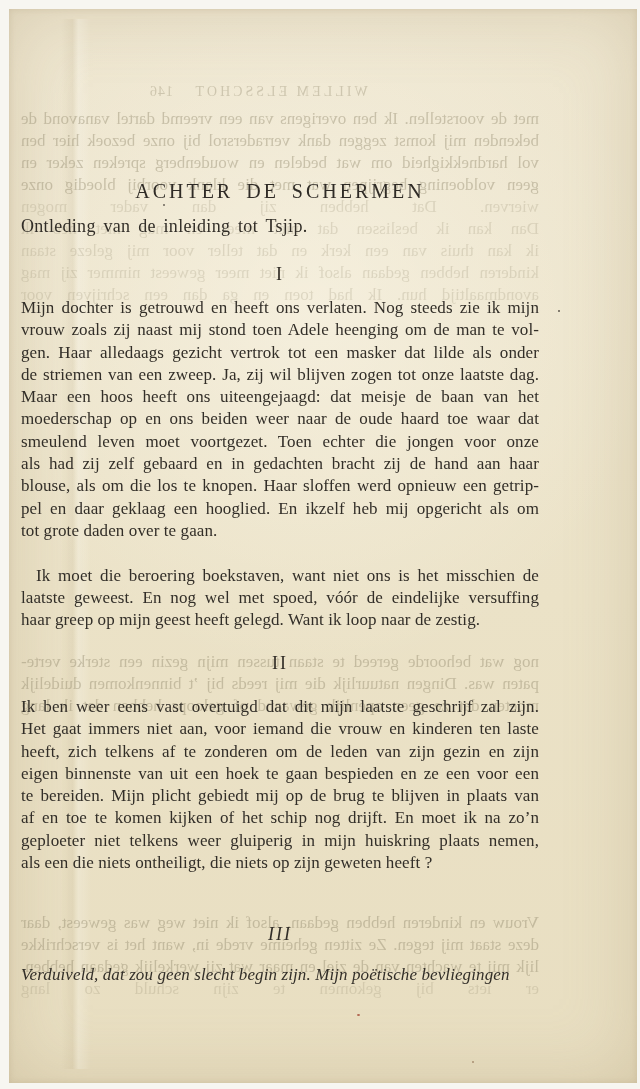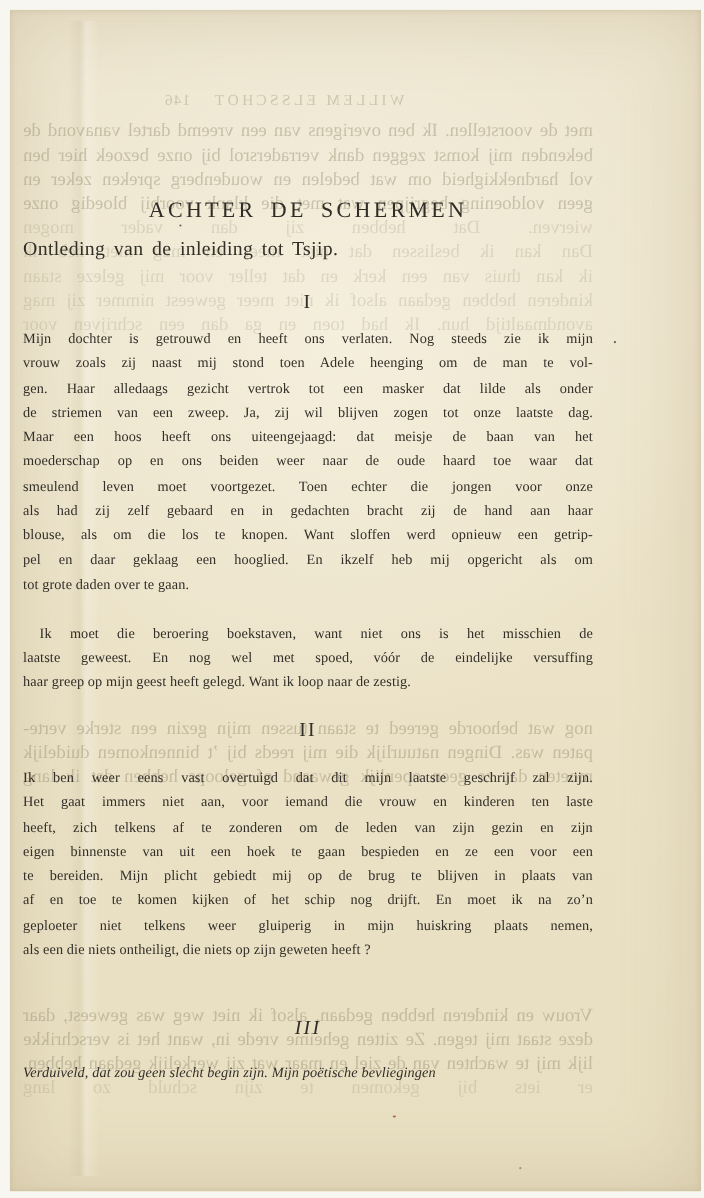--- a/index.html
+++ b/index.html
@@ -71,21 +71,21 @@
     word-spacing: 3px; letter-spacing: 0.3px;
     text-align: left; color: #322e28;
   }
   .numeral {
     position: absolute; left: 12px; width: 518px;
     font-size: 18px; letter-spacing: 2px;
     text-align: center; color: #322e28;
   }
   .para-block { position: absolute; left: 12px; width: 518px; }
   .bline {
-    font-size: 13px; line-height: 22.3px;
+    font-size: 17px; line-height: 22.3px;
     text-align: justify; letter-spacing: 0.1px;
   }
   .bline.just { text-align-last: justify; }
   .bline.indent { text-indent: 15px; }
 
   .speck { position: absolute; border-radius: 50%; }
 </style>
 </head>
 <body>
 
@@ -120,21 +120,21 @@
           <div class="numeral" style="top: 255px;">I</div>
           <div class="para-block" style="top: 288px;">
             <div class="bline just">Mijn dochter is getrouwd en heeft ons verlaten. Nog steeds zie ik mijn</div>
             <div class="bline just">vrouw zoals zij naast mij stond toen Adele heenging om de man te vol-</div>
             <div class="bline just">gen. Haar alledaags gezicht vertrok tot een masker dat lilde als onder</div>
             <div class="bline just">de striemen van een zweep. Ja, zij wil blijven zogen tot onze laatste dag.</div>
             <div class="bline just">Maar een hoos heeft ons uiteengejaagd: dat meisje de baan van het</div>
             <div class="bline just">moederschap op en ons beiden weer naar de oude haard toe waar dat</div>
             <div class="bline just">smeulend leven moet voortgezet. Toen echter die jongen voor onze</div>
             <div class="bline just">als had zij zelf gebaard en in gedachten bracht zij de hand aan haar</div>
-            <div class="bline just">blouse, als om die los te knopen. Want sloffen werd opnieuw een getrip-</div>
+            <div class="bline just">blouse, als om die los te knopen. Haar sloffen werd opnieuw een getrip-</div>
             <div class="bline just">pel en daar geklaag een hooglied. En ikzelf heb mij opgericht als om</div>
             <div class="bline">tot grote daden over te gaan.</div>
           </div>
           <div class="para-block" style="top: 555.6px;">
             <div class="bline just indent">Ik moet die beroering boekstaven, want niet ons is het misschien de</div>
             <div class="bline just">laatste geweest. En nog wel met spoed, vóór de eindelijke versuffing</div>
             <div class="bline">haar greep op mijn geest heeft gelegd. Want ik loop naar de zestig.</div>
           </div>
           <div class="numeral" style="top: 644px;">II</div>
           <div class="para-block" style="top: 687px;">

